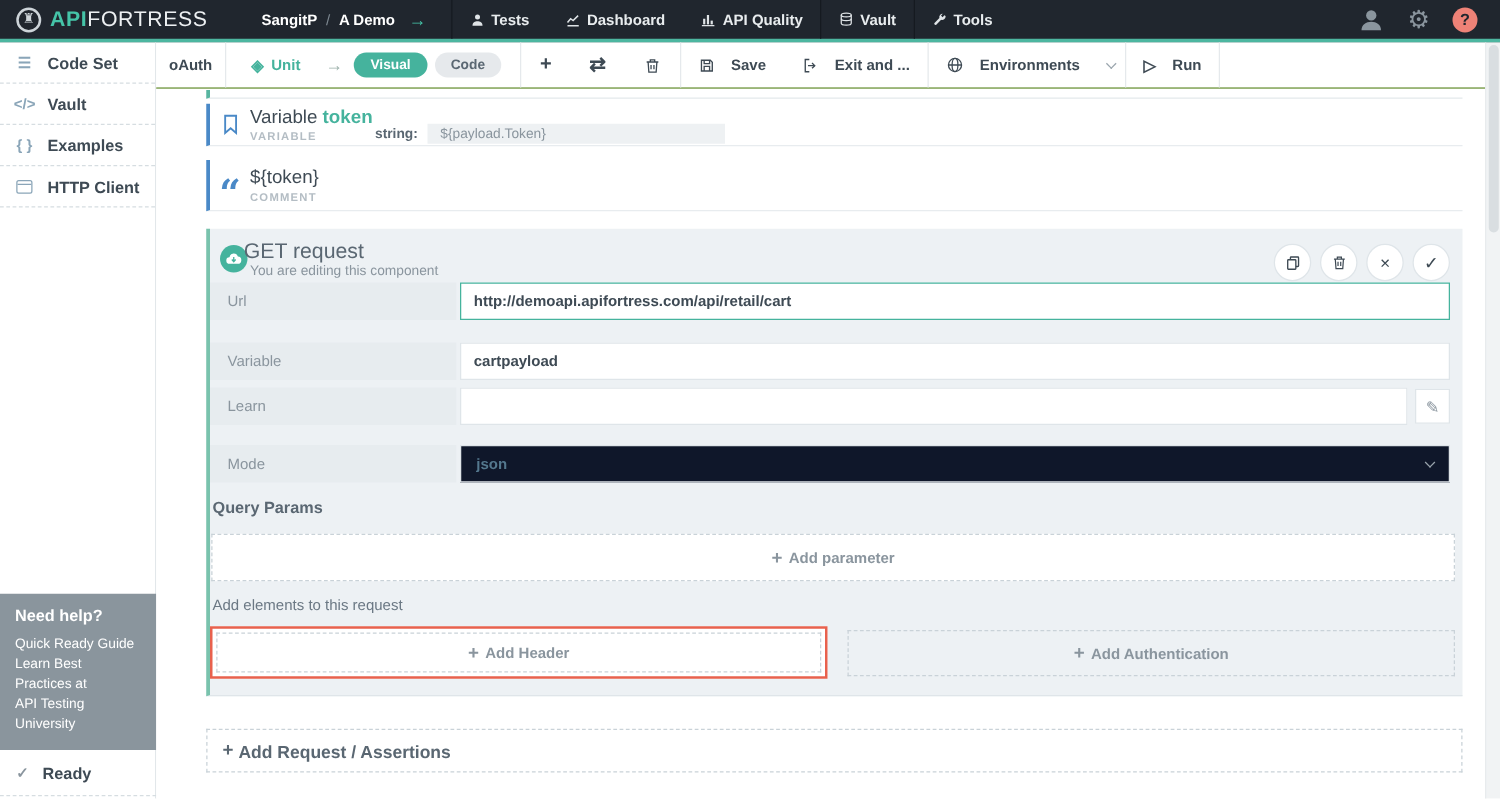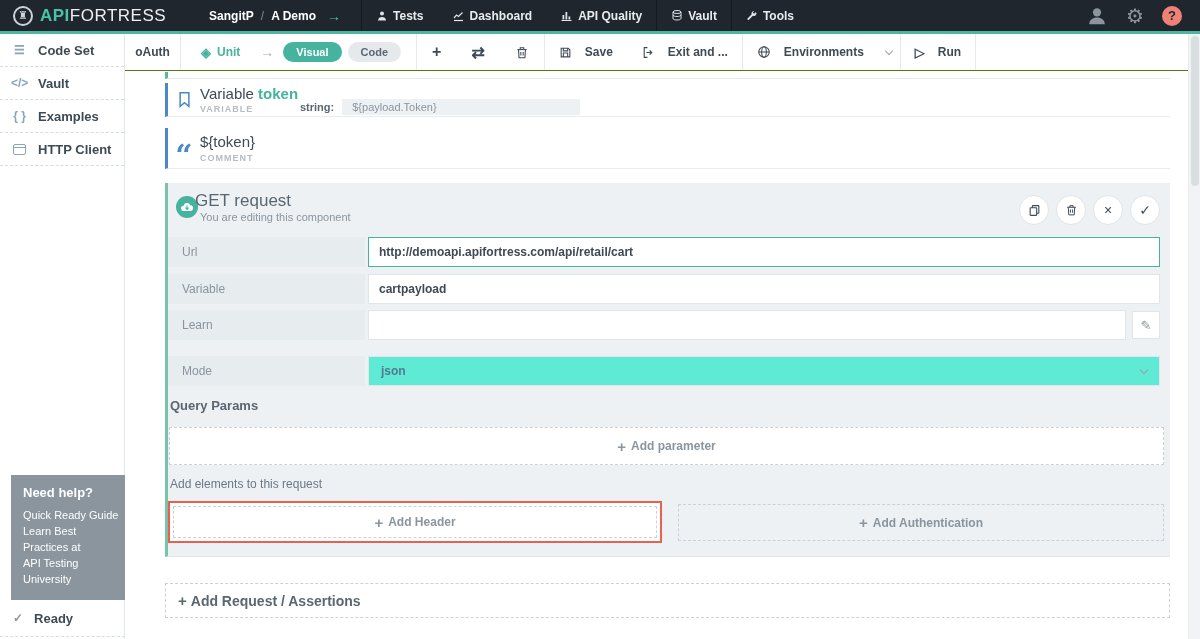--- a/index.html
+++ b/index.html
@@ -31,21 +31,21 @@
                 font-weight:bold; font-size:13px; display:flex; align-items:center; justify-content:center; }
 
   
   .sidebar { position:absolute; top:34px; left:0; width:125px; bottom:0; background:#fff;
              border-right:1px solid #e2e7ea; }
   .side-item { display:flex; align-items:center; gap:10px; height:33px; padding:0 11px;
                border-bottom:1px dashed #d6dde1; font-size:13px; font-weight:bold; color:#3e4a54; }
   .side-glyph { color:#8aa5b8; font-size:12px; width:17px; text-align:center; flex:none; }
   .win-icon { width:13px; height:11px; border:1.5px solid #8aa5b8; border-radius:2px; position:relative; flex:none; margin:0 2px; }
   .win-icon::before { content:""; position:absolute; top:2px; left:0; right:0; height:1.5px; background:#8aa5b8; }
-  .help-box { position:absolute; left:11px; bottom:39px; width:125px; background:#8a959d; color:#fff; padding:10px 12px 12px; }
+  .help-box { position:absolute; left:0; bottom:39px; width:125px; background:#8a959d; color:#fff; padding:10px 12px 12px; }
   .help-box .hb-title { font-size:13px; font-weight:bold; margin-bottom:8px; }
   .help-box .hb-line { font-size:11px; line-height:1.45; }
   .ready-row { position:absolute; left:0; bottom:2px; width:125px; height:37px; display:flex; align-items:center;
                gap:11px; padding:0 13px; border-bottom:1px dashed #d6dde1; font-size:13px; font-weight:bold; color:#3e4a54; }
   .ready-check { color:#8a959e; font-size:12px; }
 
   
   .toolbar { position:absolute; left:125px; top:34px; right:12px; height:37px; background:#fff;
              border-bottom:1px solid #4d7c0f; display:flex; align-items:center; font-size:12px; color:#3e4a54; }
   .tb-sep { width:1px; align-self:stretch; background:#e5e9ec; }
@@ -97,21 +97,21 @@
   .field-label { position:absolute; left:0; top:0; width:197px; height:30px; background:#e7ecef;
                  display:flex; align-items:center; padding-left:14px; font-size:12px; color:#8a959e; }
   .field-input { position:absolute; left:200px; right:0; top:0; height:30px; border:1px solid #dfe5e9;
                  background:#fff; font-size:12px; font-weight:bold; color:#3e4a54; padding:0 10px;
                  font-family:"Liberation Sans", sans-serif; outline:none; }
   .field-input.hl { border-color:#45b39d; }
   .field-input.short { right:34px; }
   .edit-btn { position:absolute; right:0; top:1px; width:28px; height:28px; background:#fff;
               border:1px solid #dfe5e9; color:#8a959e; display:flex; align-items:center;
               justify-content:center; font-size:13px; }
-  .select-wrap { position:absolute; left:200px; right:0; top:0; height:30px; background:#5eead4;
+  .select-wrap { position:absolute; left:200px; right:0; top:0; height:30px; background:#0f172a;
                  border:1px solid #dfe5e9; display:flex; align-items:center; padding:0 12px; }
   .select-val { font-size:12px; font-weight:bold; color:#54788e; flex:1; }
   .qp-title { position:absolute; left:2px; top:215px; font-size:13px; font-weight:bold; color:#5a6772; }
   .add-param { position:absolute; left:1px; right:6px; top:244px; height:38px; background:#fff;
                border:1px dashed #c9d2d8; display:flex; align-items:center; justify-content:center;
                font-size:12px; color:#8a959e; font-weight:bold; }
   .plus { font-size:15px; font-weight:bold; margin-right:5px; color:#8a959e; }
   .add-elems-label { position:absolute; left:2px; top:294px; font-size:12px; color:#6b7884; }
   .add-row { position:absolute; left:0; right:6px; top:318px; display:flex; gap:16px; align-items:flex-start; }
   .add-header-outer { flex:1; border:2px solid #e8614d; background:#fff; padding:3px; }
@@ -341,21 +341,21 @@
             </svg>
         </div>
         <div class="circle-btn">
             <span>×</span>
           </div>
         <div class="circle-btn">
             <span>✓</span>
           </div>
       </div>
 
-      <div class="field-row" style="top:54px;padding-left:35px;">
+      <div class="field-row" style="top:43px;padding-left:35px;">
         <div class="field-label">Url</div>
         <input class="field-input hl" type="text" value="http://demoapi.apifortress.com/api/retail/cart" style="">
       </div>
       <div class="field-row" style="top:91px;">
         <div class="field-label">Variable</div>
         <input class="field-input" type="text" value="cartpayload" style="">
       </div>
       <div class="field-row" style="top:127px;">
         <div class="field-label">Learn</div>
         <input class="field-input short" type="text" value="" style="">

